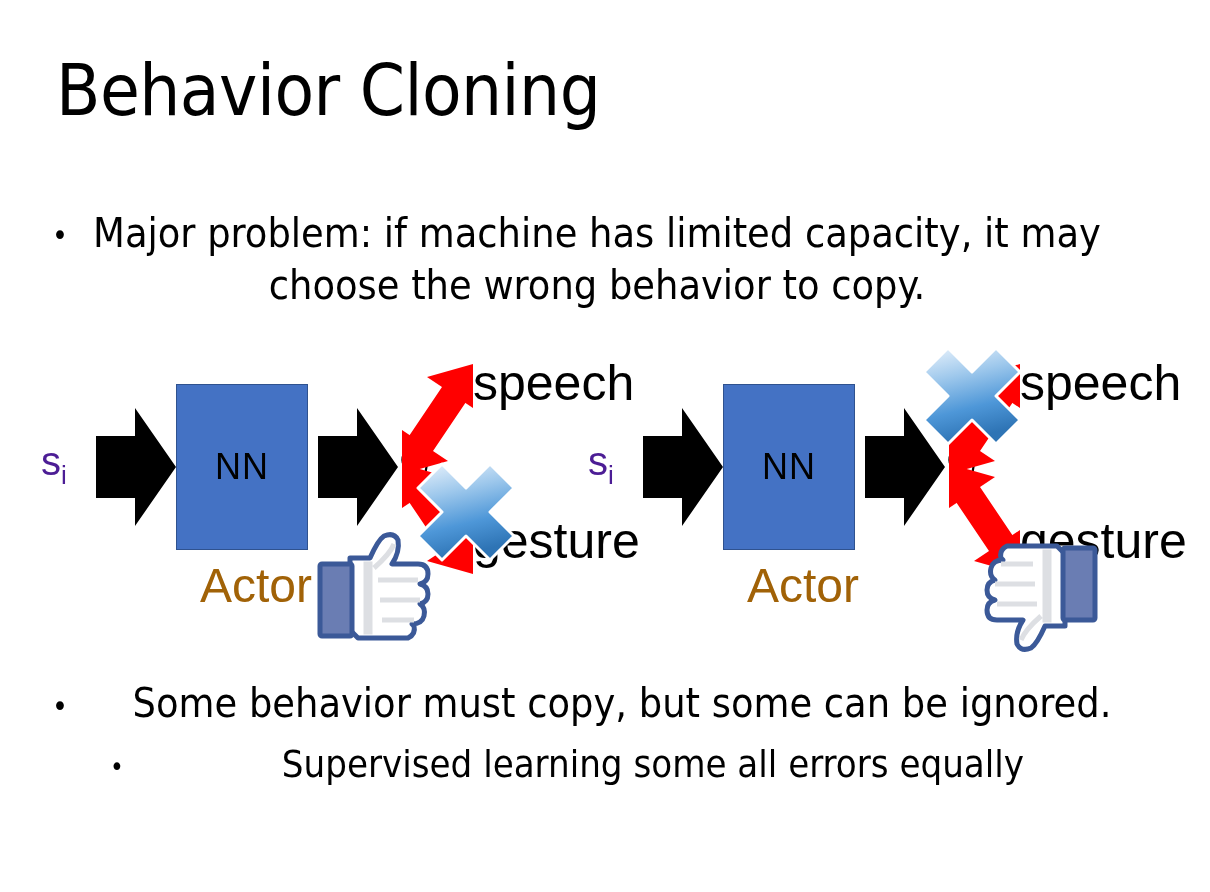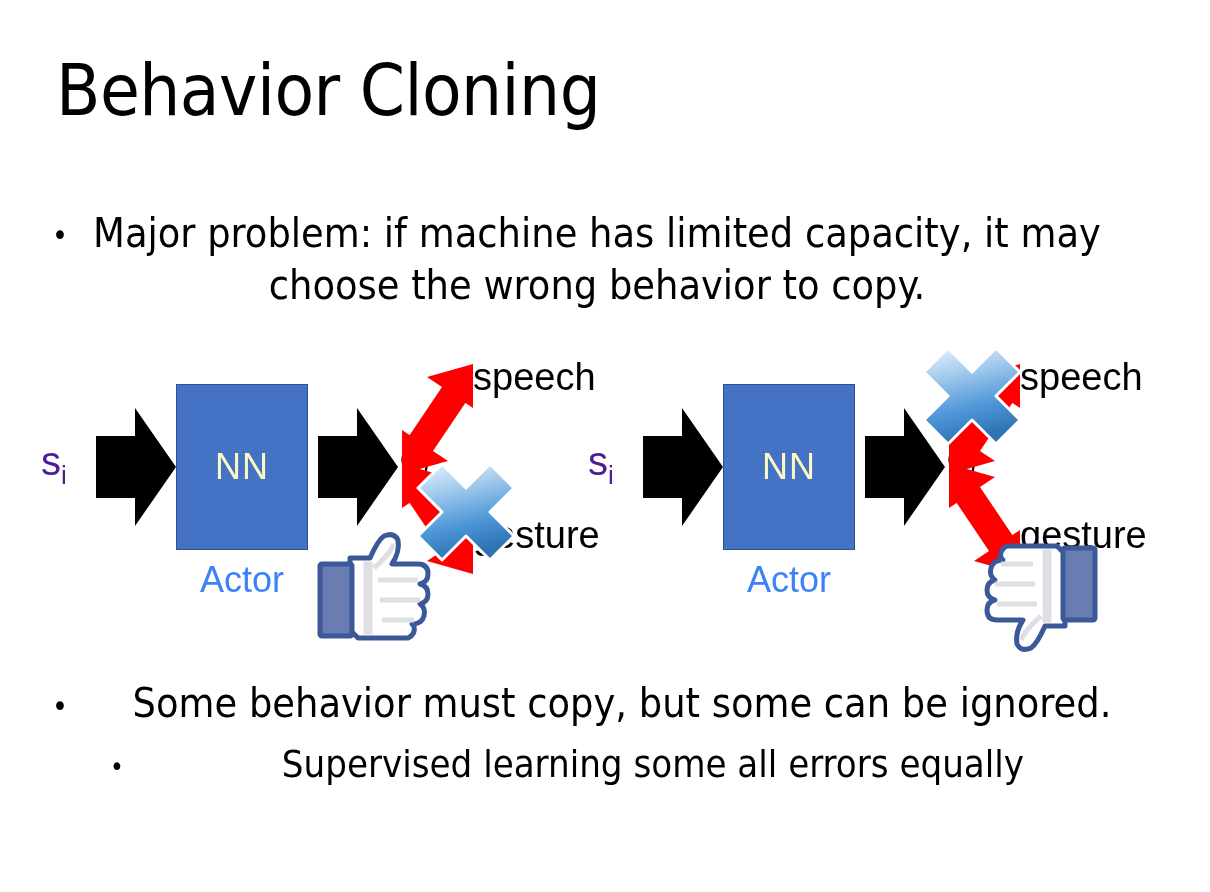--- a/index.html
+++ b/index.html
@@ -115,33 +115,33 @@
   .nn-box {
     position: absolute;
     background: #4472C4;
     border: 1px solid #2F528F;
     box-sizing: border-box;
     display: flex;
     align-items: center;
     justify-content: center;
   }
   .nn-box .nn-label {
-    color: #fef9c3;
+    color: #000000;
     font-family: "Liberation Sans", sans-serif;
     font-size: 36px;
     line-height: 1;
     letter-spacing: 1px;
   }
 
   .actor-label {
     position: absolute;
     font-family: "Liberation Sans", sans-serif;
-    font-size: 36px;
-    line-height: 1;
-    color: #3b82f6;
+    font-size: 48px;
+    line-height: 1;
+    color: #a16207;
     white-space: nowrap;
   }
 
   .action-label {
     position: absolute;
     font-family: "Liberation Serif", serif;
     font-style: italic;
     font-size: 44px;
     line-height: 1;
     color: #000000;
@@ -149,21 +149,21 @@
   }
   .action-label .sub {
     font-size: 28px;
     vertical-align: sub;
     font-style: italic;
   }
 
   .mode-label {
     position: absolute;
     font-family: "Liberation Sans", sans-serif;
-    font-size: 38px;
+    font-size: 50px;
     line-height: 1;
     color: #000000;
     white-space: nowrap;
   }
 
   .svg-layer {
     position: absolute;
     left: 0;
     top: 0;
     width: 600px;

